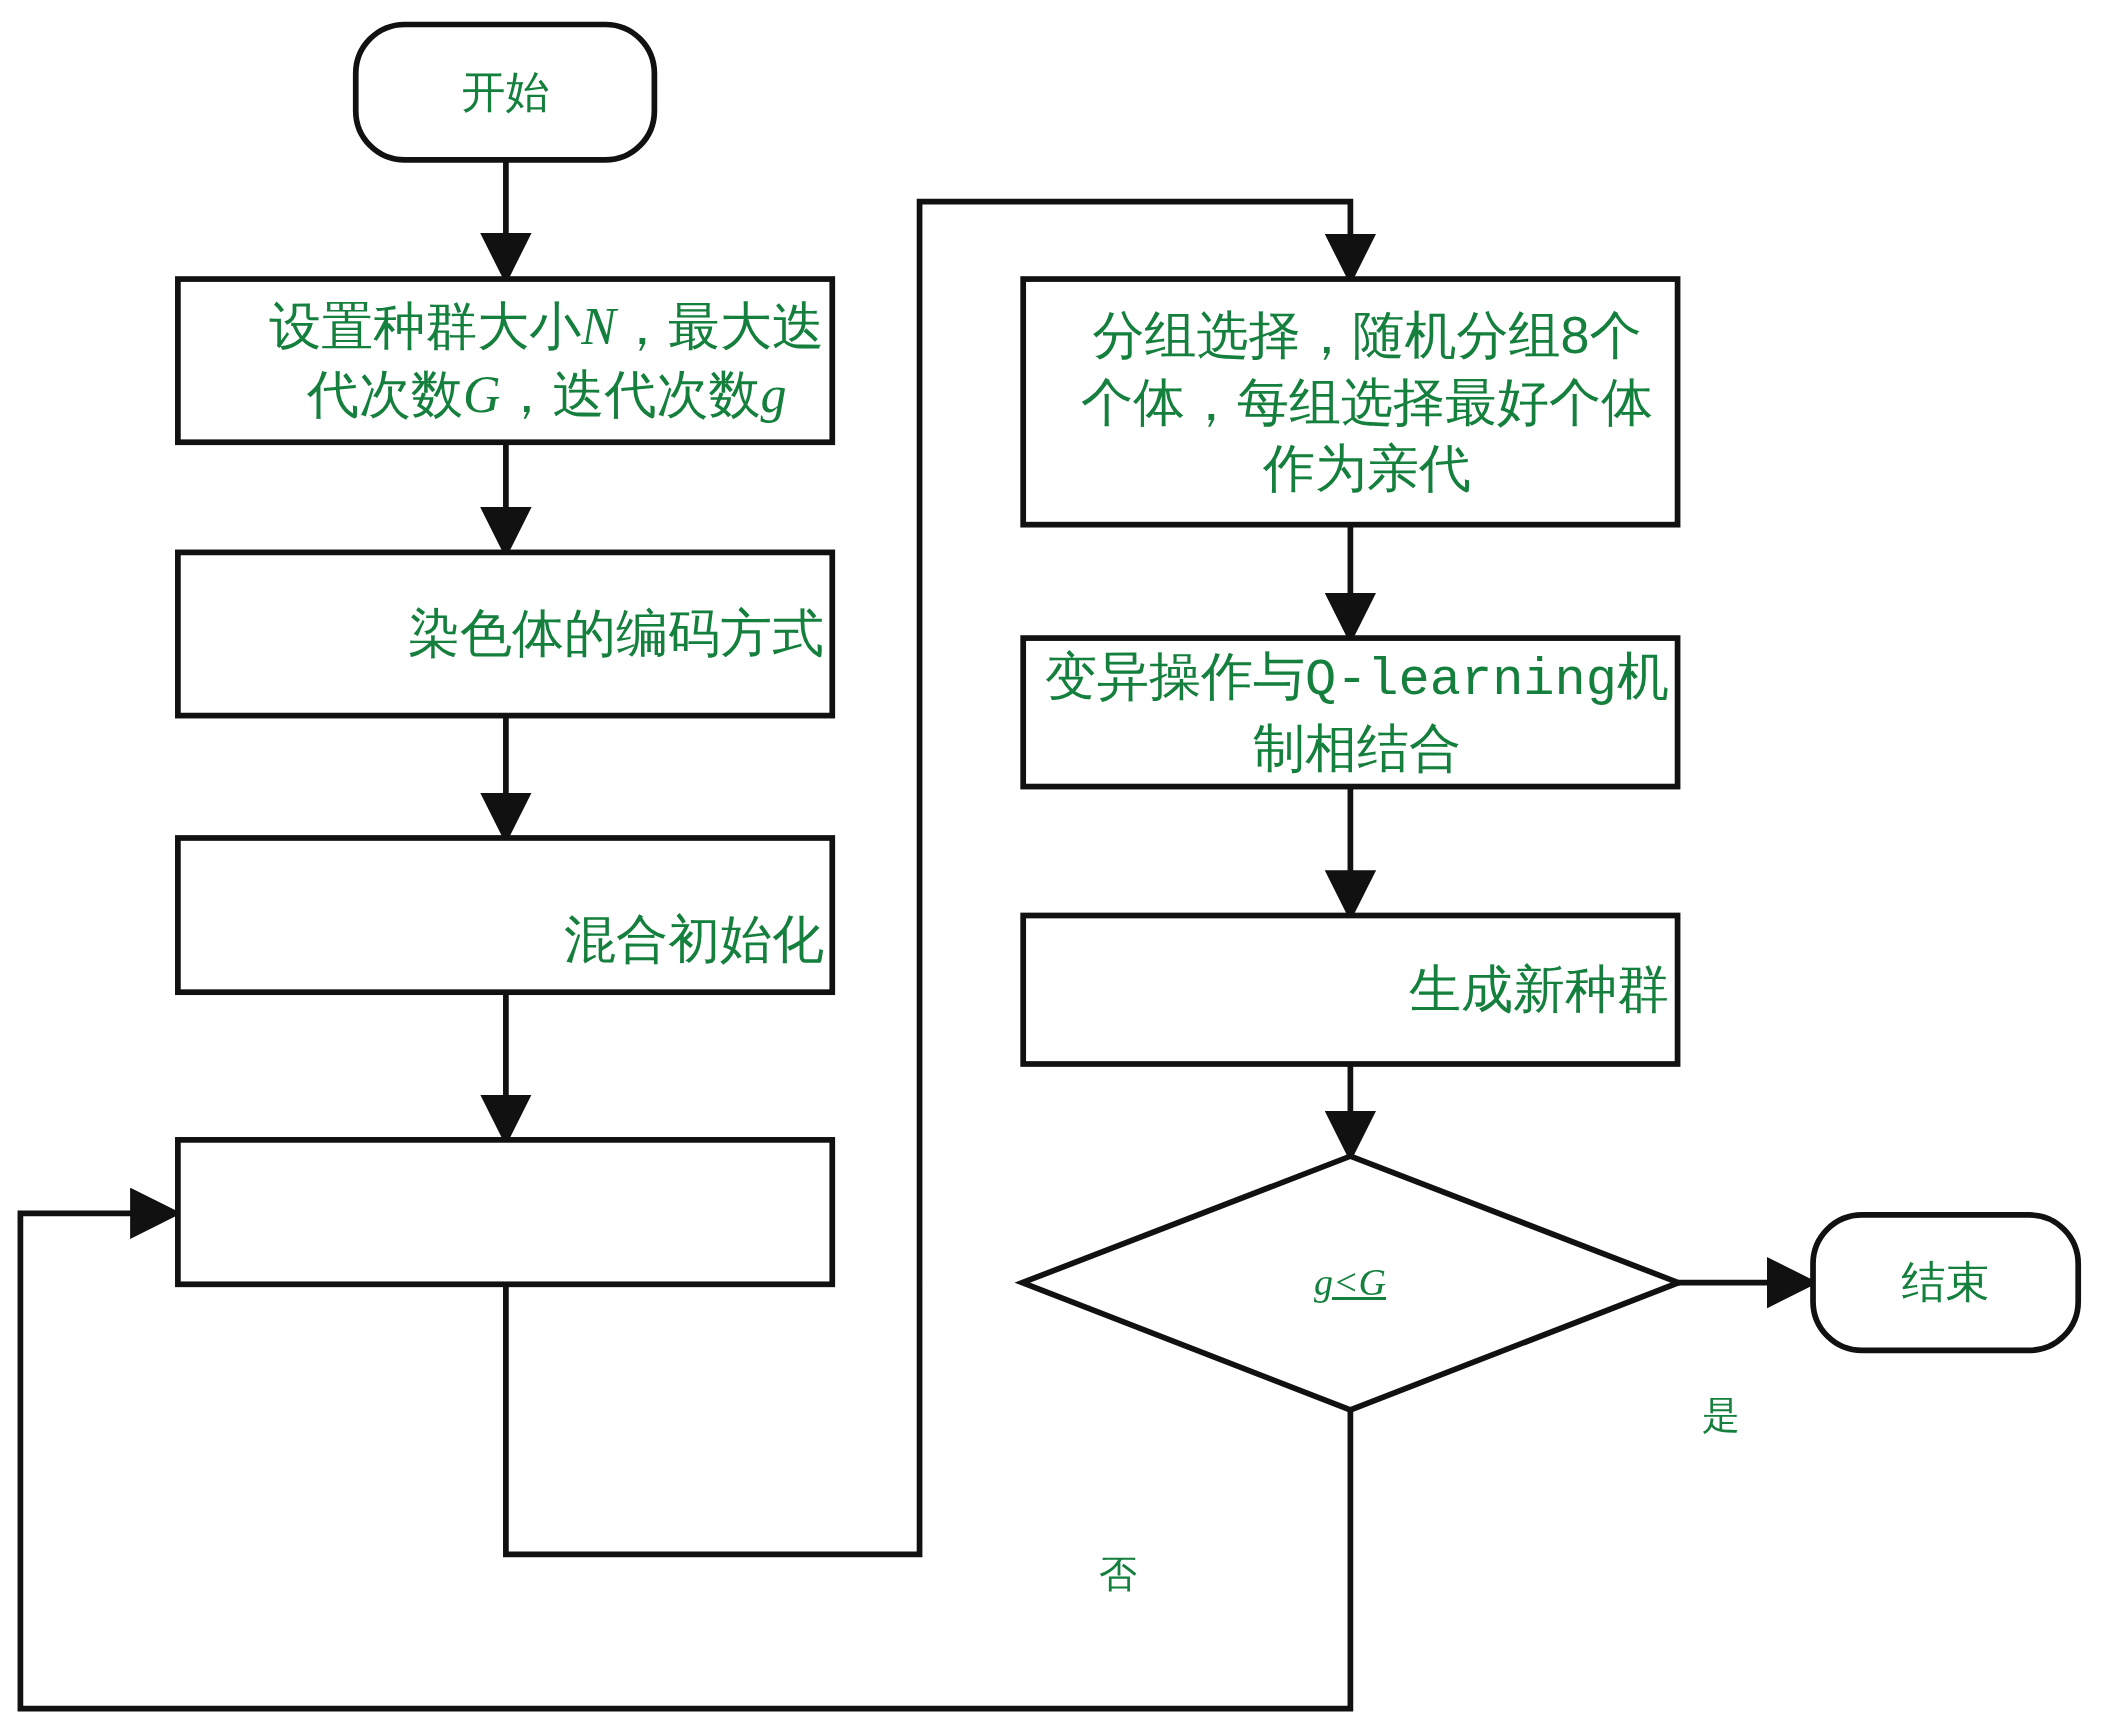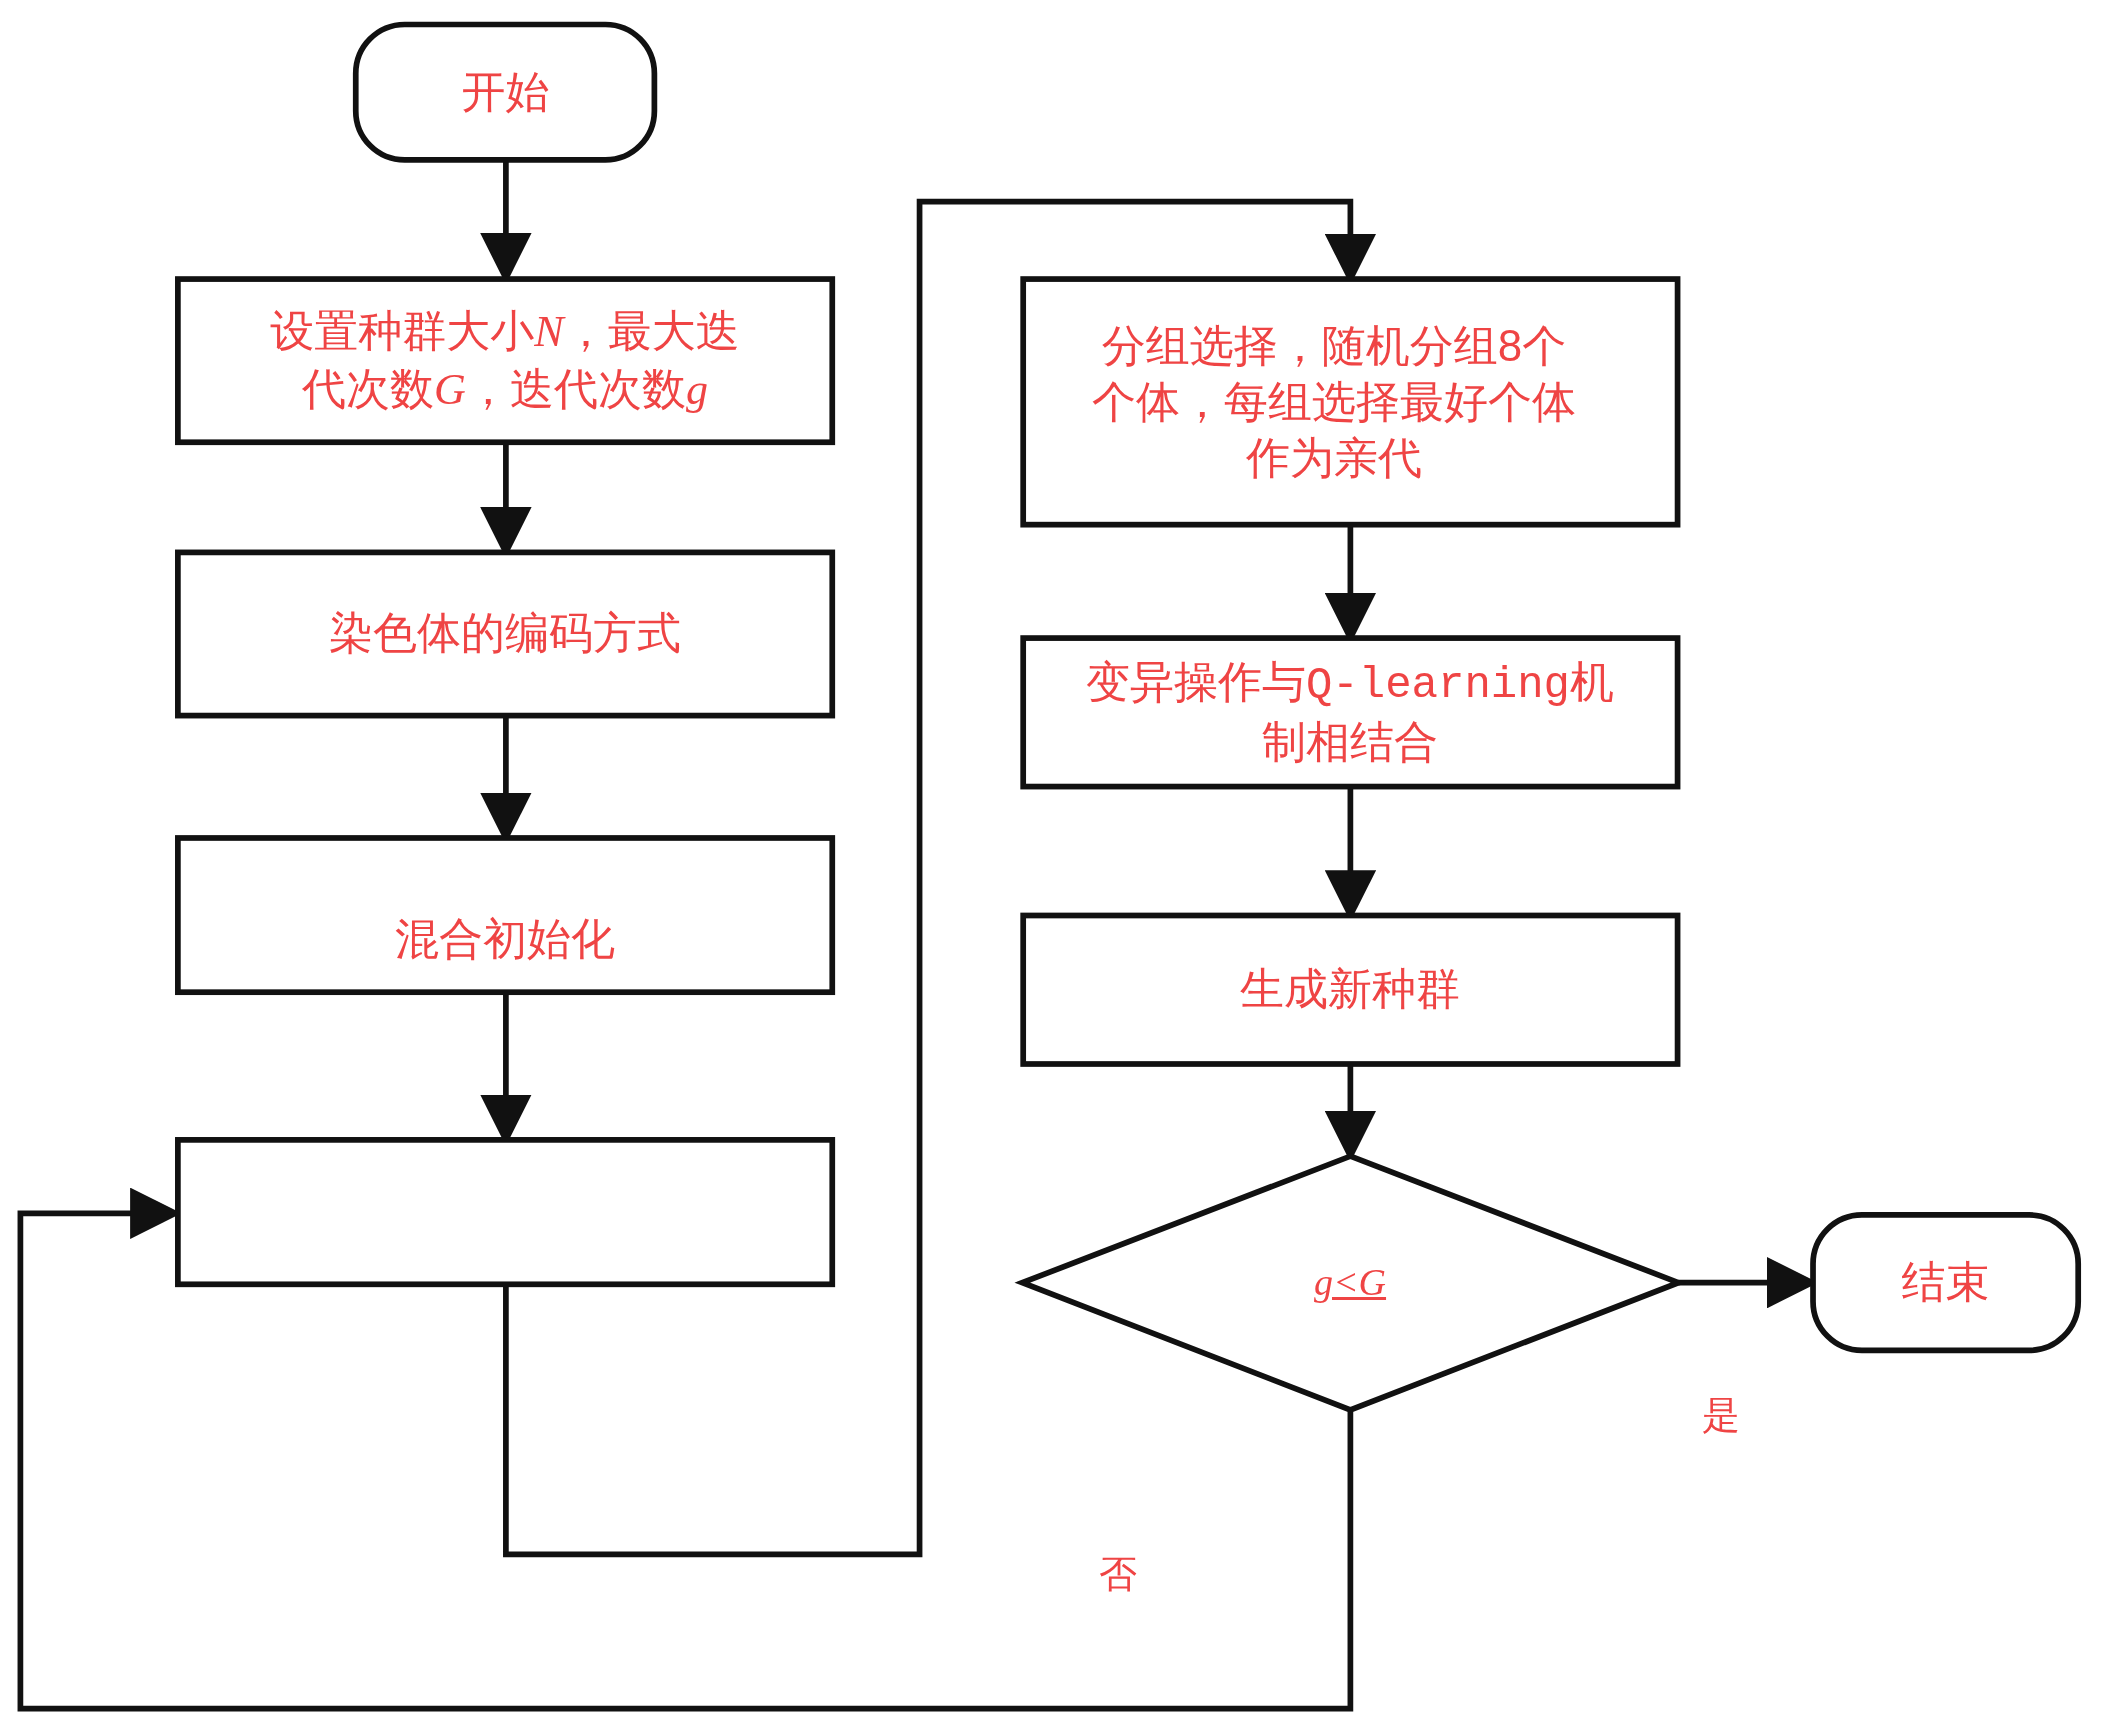--- a/index.html
+++ b/index.html
@@ -1,26 +1,26 @@
 <!DOCTYPE html>
 <html style="font-size:13px"><head>
 <meta charset="utf-8">
 <style>
   html,body{margin:0;padding:0;background:#ffffff;}
   body{width:2119px;height:1729px;font-family:"Liberation Sans","DejaVu Sans",sans-serif;}
   #stage{position:relative;width:2119px;height:1729px;overflow:hidden;background:#fff;}
   svg.layer{position:absolute;left:0;top:0;width:2119px;height:1729px;}
   .nodetext{
     position:absolute;display:flex;align-items:center;justify-content:center;
-    text-align:center;color:#ef4444;line-height:1.28;
+    text-align:center;color:#15803d;line-height:1.28;
     font-family:"Liberation Sans","DejaVu Sans",sans-serif;
     white-space:pre-line;pointer-events:none;
   }
   .t-start{font-size:44px;}
-  .t-proc{font-size:44px;}
+  .t-proc{font-size:52px;justify-content:flex-end;}
   .t-dec{font-size:38px;font-family:"Liberation Serif","DejaVu Serif",serif;font-style:italic;}
   .t-edge{font-size:38px;}
   .mono{font-family:"Liberation Mono","DejaVu Sans Mono",monospace;}
   .ital{font-family:"Liberation Serif","DejaVu Serif",serif;font-style:italic;}
 </style>
 </head>
 <body>
 
 <div id="stage">
 

